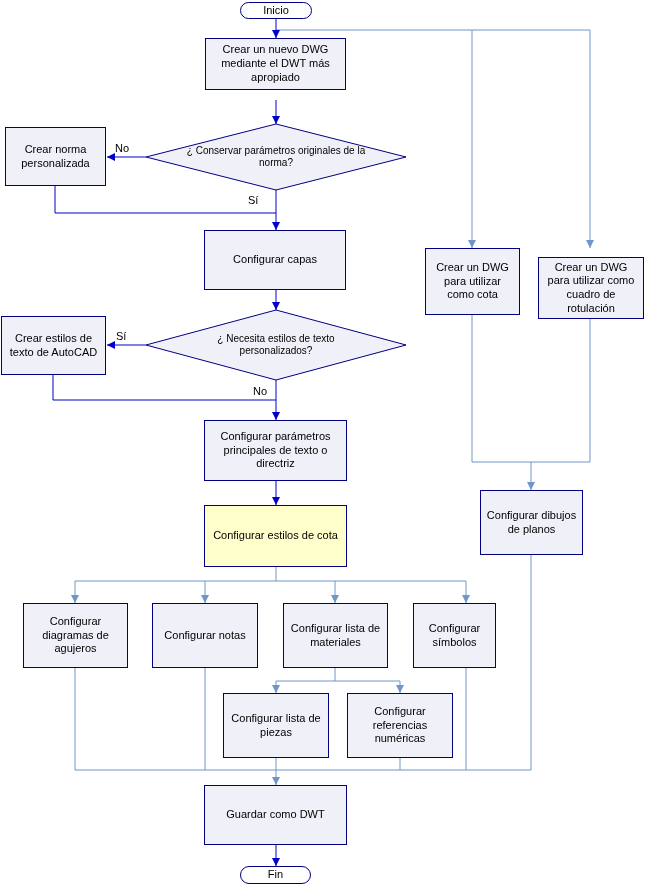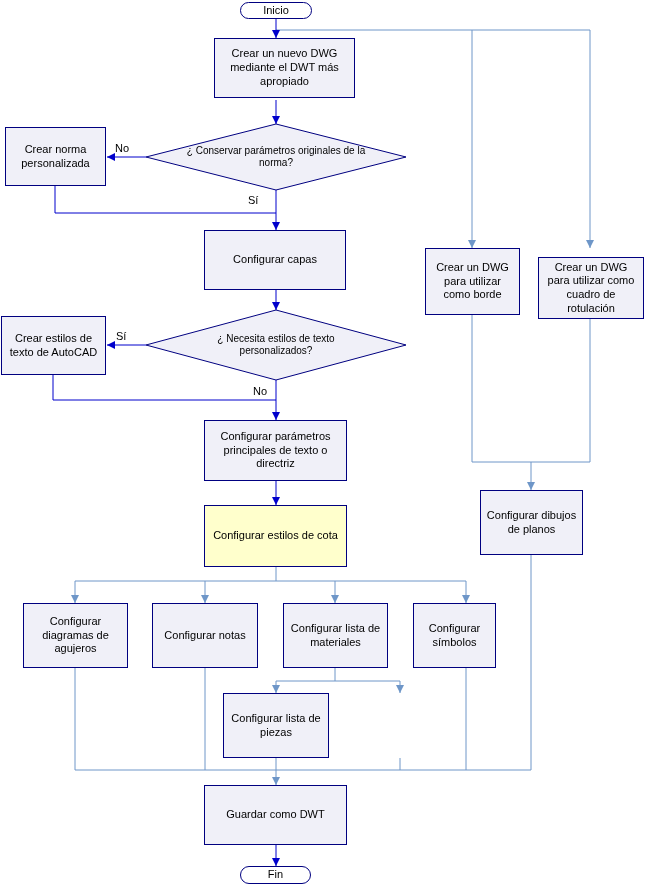--- a/index.html
+++ b/index.html
@@ -93,21 +93,21 @@
       <path class="wire main" d="M276,845 L276,866" marker-end="url(#arrow-main)"></path>
     </g>
 
     <polygon class="diamond" points="276,124 406,157 276,190 146,157"></polygon>
     <polygon class="diamond" points="276,310 406,345 276,380 146,345"></polygon>
   </svg>
 
   <div class="node oval" style="left:240px;top:2px;width:72px;height:17px;">Inicio</div>
   <div class="node oval" style="left:240px;top:866px;width:71px;height:18px;">Fin</div>
 
-  <div class="node rect" style="left:214px;top:38px;width:141px;height:60px;">Crear un nuevo DWG mediante el DWT más apropiado</div>
+  <div class="node rect" style="left:205px;top:38px;width:141px;height:52px;">Crear un nuevo DWG mediante el DWT más apropiado</div>
   <div class="node rect" style="left:204px;top:420px;width:143px;height:61px;">Configurar parámetros principales de texto o directriz</div>
   <div class="node rect" style="left:204px;top:230px;width:142px;height:60px;">Configurar capas</div>
   <div class="node rect highlight" style="left:204px;top:505px;width:143px;height:62px;">Configurar estilos de cota</div>
   <div class="node rect" style="left:204px;top:785px;width:143px;height:60px;">Guardar como DWT</div>
 
   <div class="node rect" style="left:5px;top:127px;width:101px;height:59px;">Crear norma personalizada</div>
   <div class="node rect" style="left:1px;top:316px;width:105px;height:59px;">Crear estilos de texto de AutoCAD</div>
 
   <div class="dtext" style="left:181px;top:138px;width:190px;height:38px;">¿ Conservar parámetros originales de la norma?</div>
   <div class="dtext" style="left:196px;top:326px;width:160px;height:38px;">¿ Necesita estilos de texto personalizados?</div>
@@ -116,18 +116,19 @@
   <div class="small-label" style="left:248px;top:194px;">Sí</div>
   <div class="small-label" style="left:116px;top:330px;">Sí</div>
   <div class="small-label" style="left:253px;top:385px;">No</div>
 
   <div class="node rect" style="left:23px;top:603px;width:105px;height:65px;">Configurar diagramas de agujeros</div>
   <div class="node rect" style="left:152px;top:603px;width:106px;height:65px;">Configurar notas</div>
   <div class="node rect" style="left:283px;top:603px;width:105px;height:65px;">Configurar lista de materiales</div>
   <div class="node rect" style="left:413px;top:603px;width:83px;height:65px;">Configurar símbolos</div>
 
   <div class="node rect" style="left:223px;top:693px;width:106px;height:65px;">Configurar lista de piezas</div>
+  <div class="node rect" style="left:347px;top:693px;width:106px;height:65px;">Configurar referencias numéricas</div>
 
-  <div class="node rect" style="left:425px;top:248px;width:95px;height:67px;">Crear un DWG para utilizar como borde</div>
+  <div class="node rect" style="left:425px;top:248px;width:95px;height:67px;">Crear un DWG para utilizar como cota</div>
   <div class="node rect" style="left:538px;top:257px;width:106px;height:62px;">Crear un DWG para utilizar como cuadro de rotulación</div>
   <div class="node rect" style="left:480px;top:490px;width:103px;height:65px;">Configurar dibujos de planos</div>
 
 </div>
 
 </body></html>

